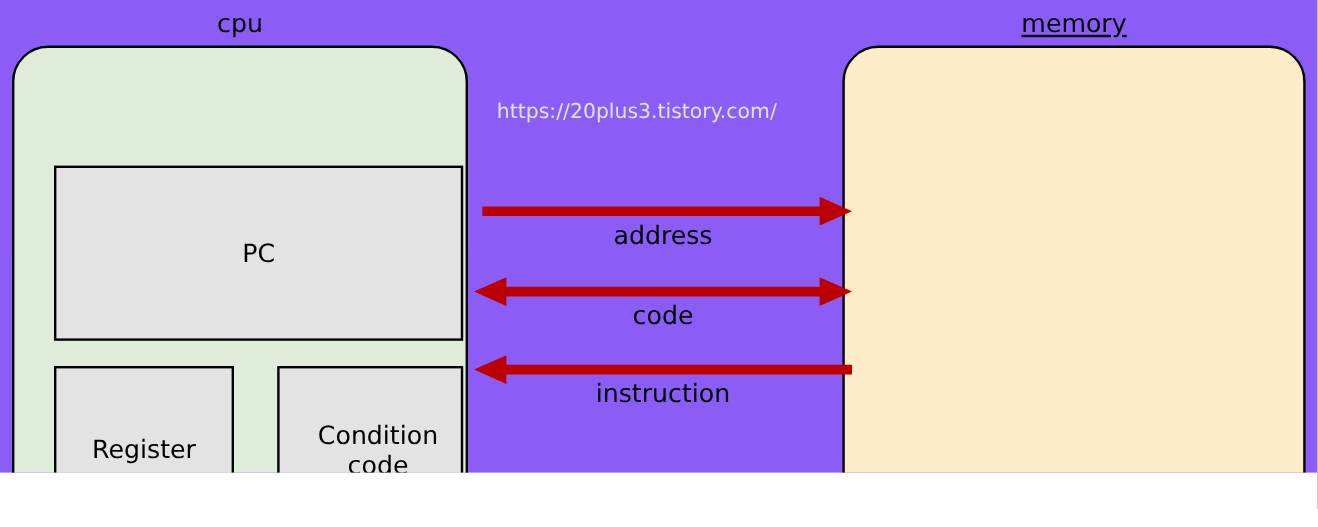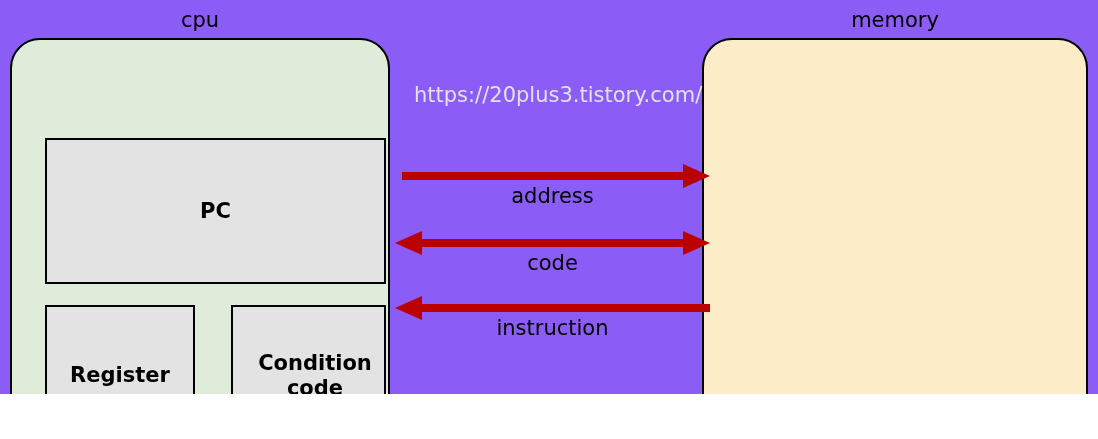--- a/index.html
+++ b/index.html
@@ -21,34 +21,33 @@
   
   .group-label {
     position: absolute;
     font-size: 21px;
     color: #000000;
     text-align: center;
     white-space: nowrap;
     line-height: 1;
   }
   #cpu-label  { left: 110px;  top: 10px;  width: 180px; }
-  #mem-label  { left: 800px;  top: 10px;  width: 190px; }
+  #mem-label  { left: 800px;  top: 10px;  width: 190px; text-decoration: underline; }
 
   
   .outer-box {
     position: absolute;
     border: 2.5px solid #000000;
     border-radius: 30px;
     box-sizing: border-box;
   }
   #cpu-box {
     left: 10px;  top: 38px;
     width: 380px; height: 389px;
     background: #dfecd9;
-    font-weight: bold;
   }
   #memory-box {
     left: 702px; top: 38px;
     width: 386px; height: 389px;
     background: #fdecc8;
   }
 
   
   .inner-box {
     position: absolute;
@@ -67,21 +66,21 @@
   }
 
   #pc-box        { left: 33px;  top: 98px;  width: 341px; height: 146px; }
   #register-box  { left: 33px;  top: 265px; width: 150px; height: 141px; }
   #condition-box { left: 219px; top: 265px; width: 155px; height: 141px; }
 
   
   #watermark {
     position: absolute;
     left: 414px; top: 85px;
-    font-size: 21px;
+    font-size: 17px;
     color: #e2e2e2;
     white-space: nowrap;
     line-height: 1;
   }
 
   
   .bus {
     position: absolute;
     left: 395px;
     width: 315px;

